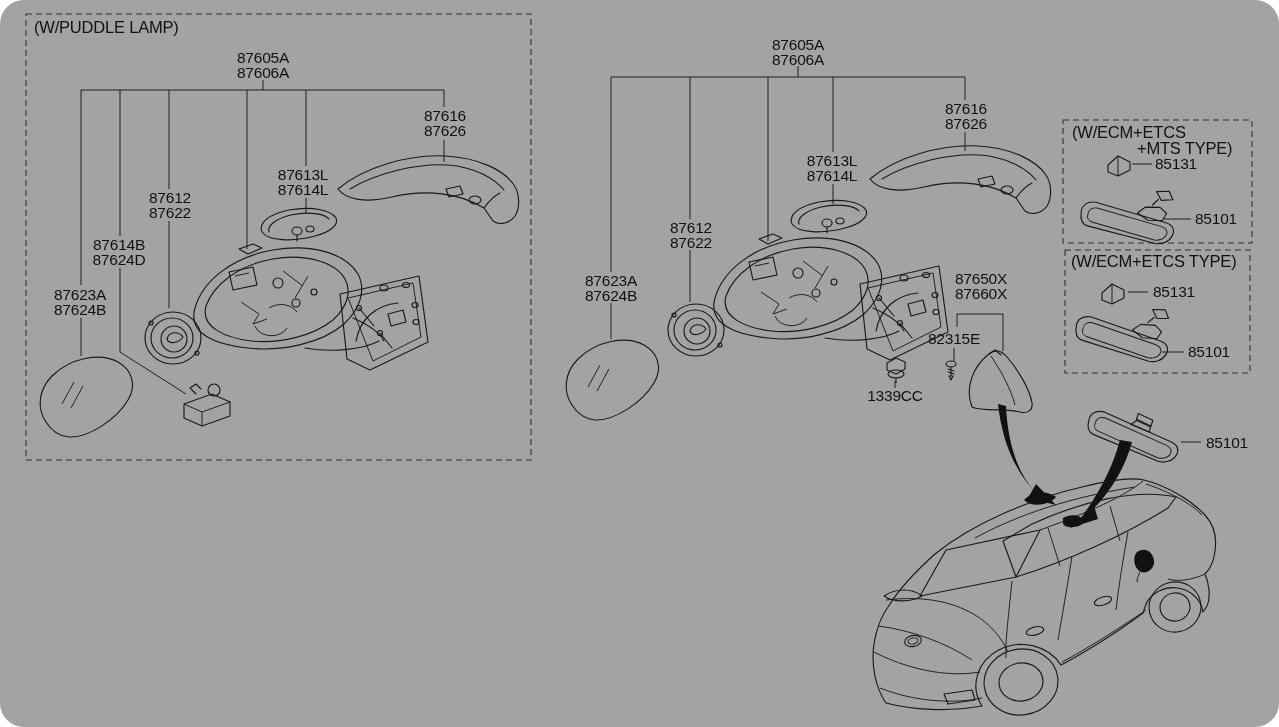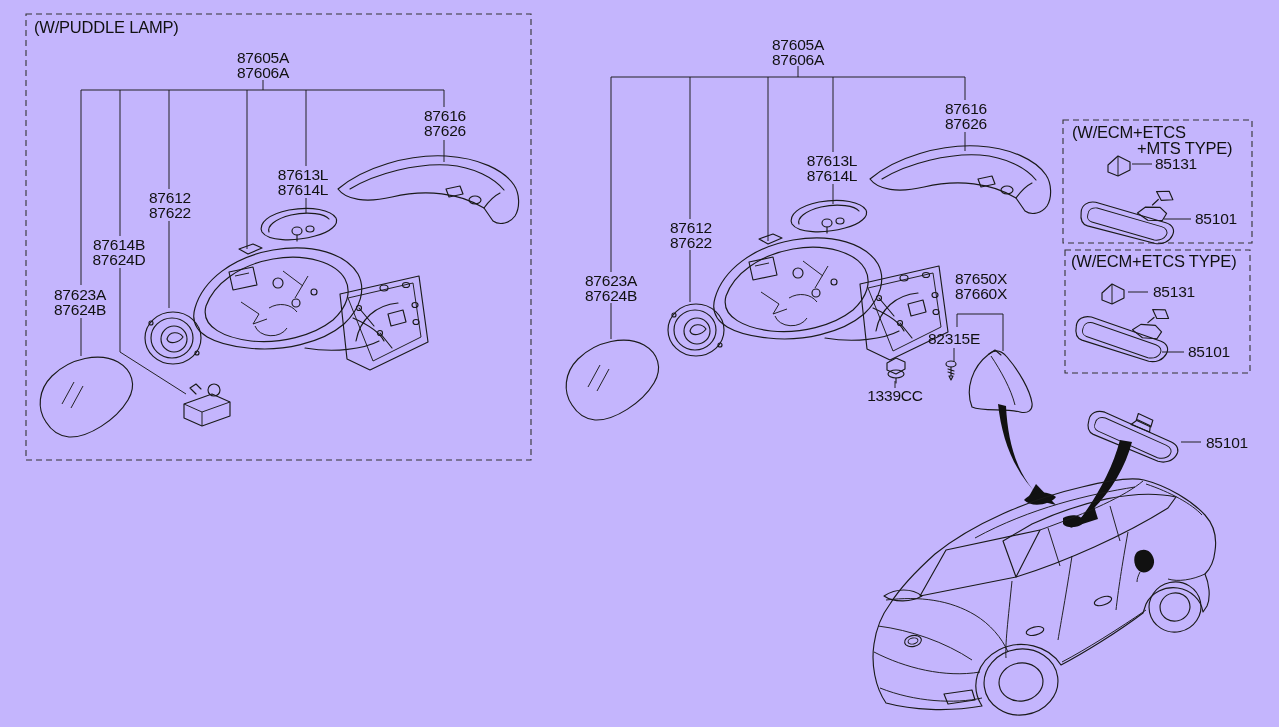--- a/index.html
+++ b/index.html
@@ -1,16 +1,16 @@
 <!DOCTYPE html>
 <html><head>
 <meta charset="utf-8">
 <style>
   html,body{margin:0;padding:0;background:#ffffff;}
-  .stage{position:relative;width:1279px;height:727px;background:#c4b5fd;overflow:hidden;}
+  .stage{position:relative;width:1279px;height:727px;background:#a3a3a3;overflow:hidden;border-radius:24px;}
   .ln{fill:none;stroke:#1a1a1a;stroke-width:1.15;stroke-linecap:round;stroke-linejoin:round;}
   .lnt{fill:none;stroke:#1a1a1a;stroke-width:0.95;stroke-linecap:butt;}
   .fl{fill:#111;stroke:none;}
   .dash{fill:none;stroke:#333;stroke-width:1.1;stroke-dasharray:6 4;}
   .pn{fill:#111;font-family:"Liberation Sans",sans-serif;font-size:15.5px;letter-spacing:-0.2px;}
   .title{fill:#111;font-family:"Liberation Sans",sans-serif;font-size:16.5px;letter-spacing:-0.2px;}
 </style>
 </head>
 <body>
 

